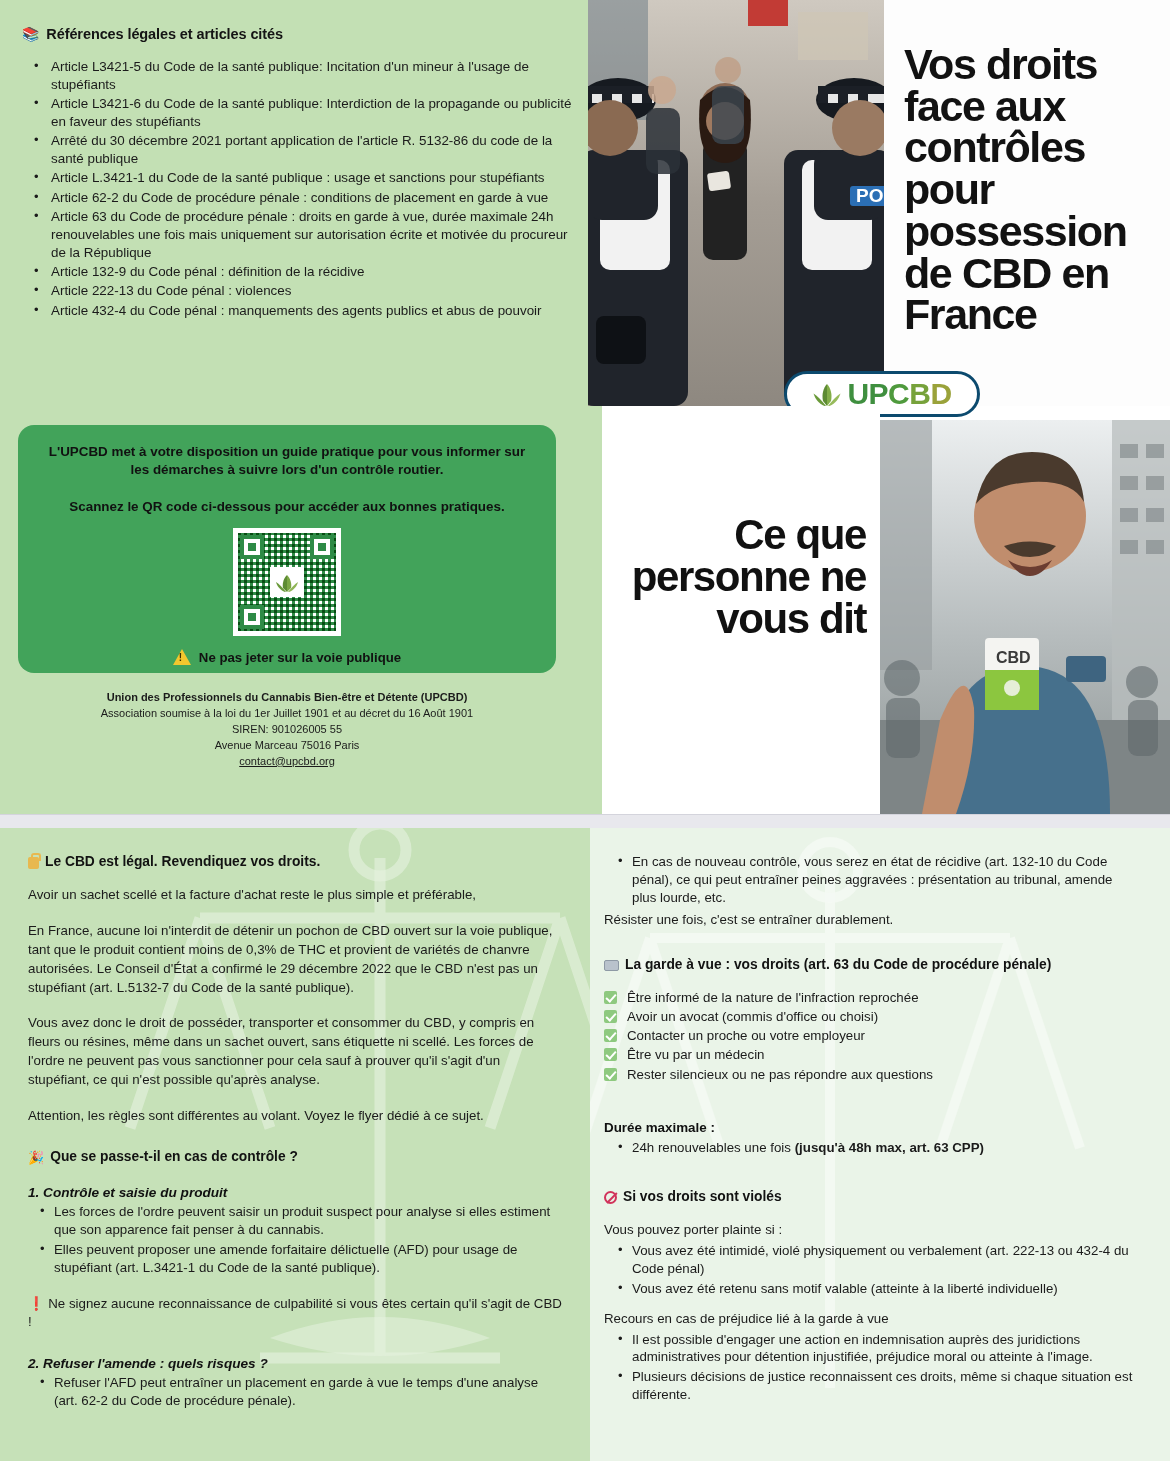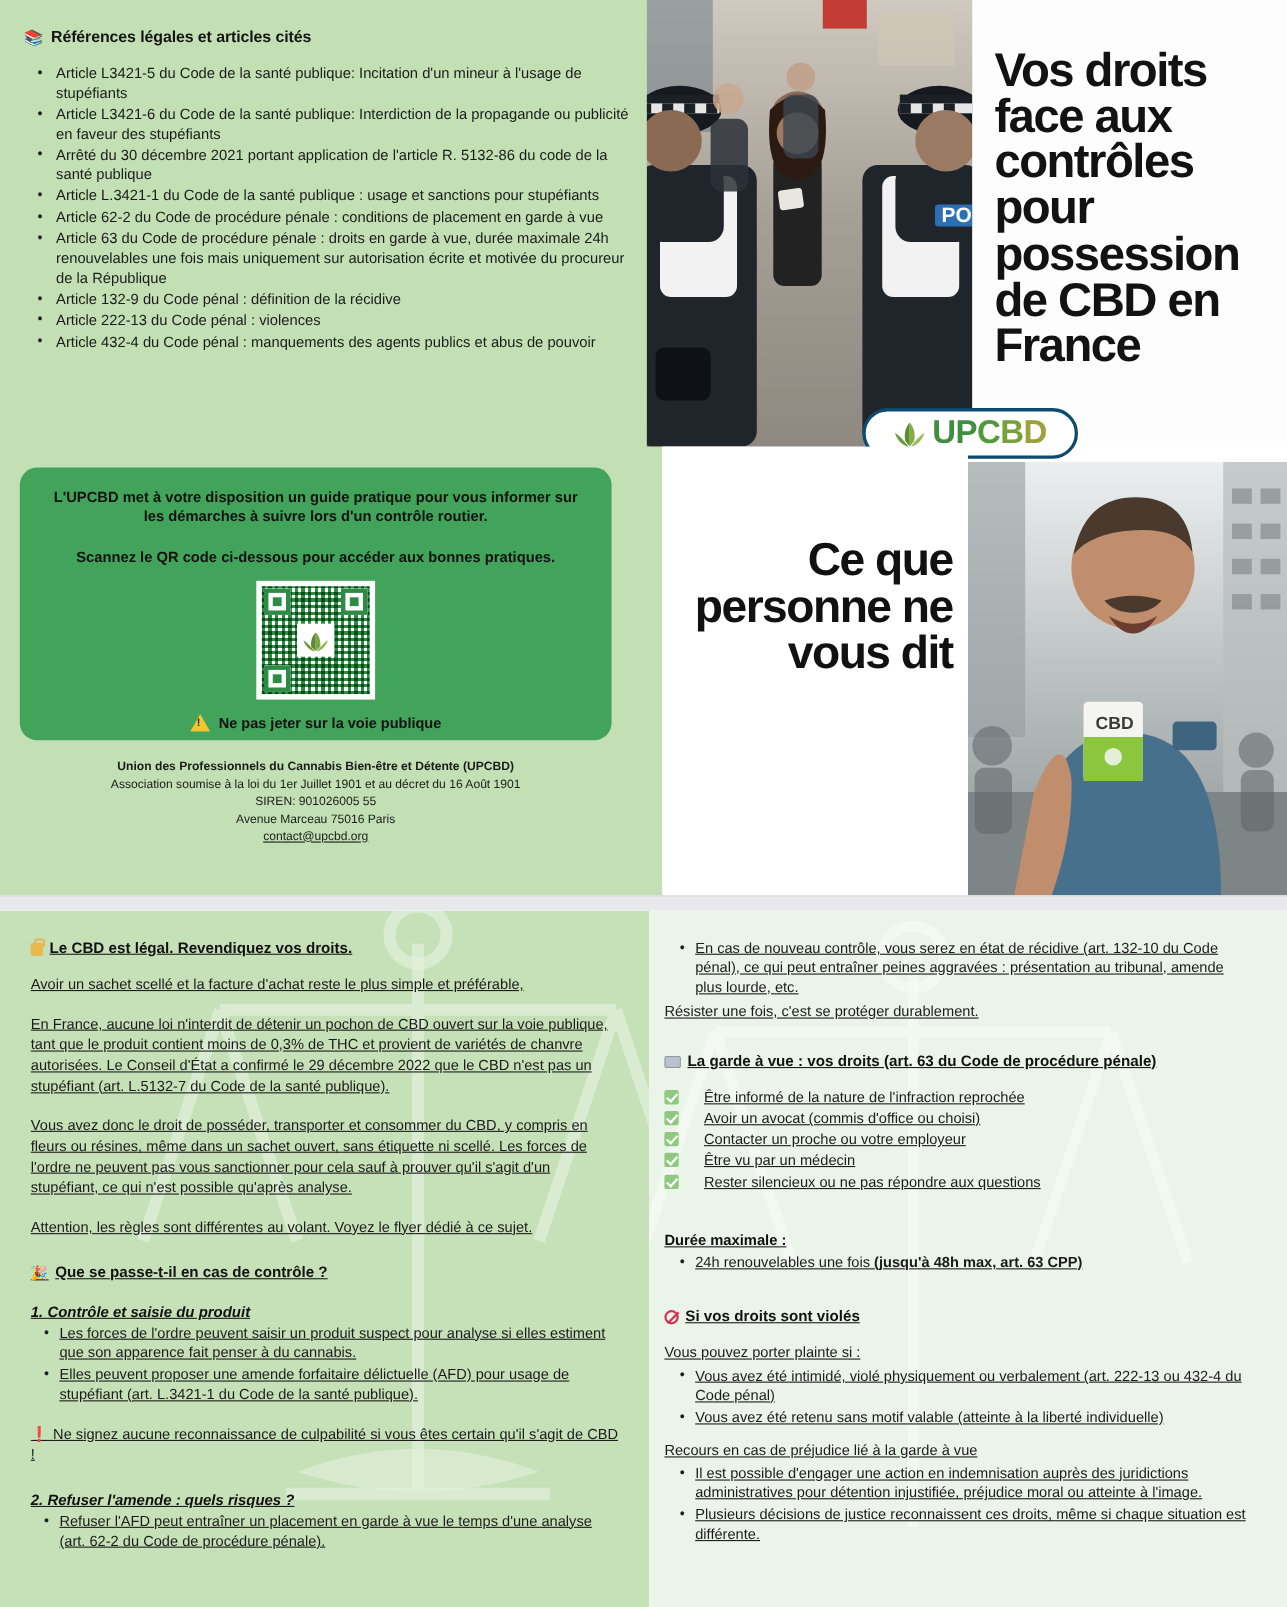--- a/index.html
+++ b/index.html
@@ -102,41 +102,41 @@
     background:#ffffff; border:3px solid #0c4a6e; border-radius:24px;
     display:flex; align-items:center; justify-content:center; gap:5px;
   }
   .logo-badge .lt {
     font-size:30px; font-weight:bold; letter-spacing:-0.5px; line-height:1;
   }
   .leaf-ico { width:30px; height:26px; }
 
   .p1-sub-box {
     position:absolute; left:602px; top:406px; width:278px; height:396px;
-    background:#ffffff; padding:82px 14px 0 0; text-align:right;
+    background:#ffffff; padding:108px 14px 0 0; text-align:right;
   }
   .p1-sub-box h2 {
     margin:0; font-size:42px; line-height:1.0; font-weight:bold; color:#111;
     letter-spacing:-1.4px;
   }
   .p1-photo-bot {
     position:absolute; left:880px; top:420px; width:290px; height:394px; overflow:hidden;
     background:linear-gradient(160deg,#cfd3d4 0%,#9fa6a8 40%,#78807f 100%);
   }
 
   
   .p2-left {
     position:absolute; left:0; top:0; width:590px; height:633px;
     background:#c6e1b8; overflow:hidden;
   }
   .p2-right {
     position:absolute; left:590px; top:0; width:580px; height:633px;
     background:#eaf4e8; overflow:hidden;
   }
-  .p2-inner { position:relative; z-index:2;text-decoration:underline; }
+  .p2-inner { position:relative; z-index:2; }
   .p2-left .p2-inner { padding:26px 26px 0 28px; }
   .p2-right .p2-inner { padding:22px 30px 0 14px; }
 
   .scales {
     position:absolute; pointer-events:none; opacity:0.55; z-index:1;
   }
   h3.sub {
     margin:0 0 0 0; font-size:13.8px; font-weight:bold; color:#121212;
     display:flex; align-items:flex-start; gap:6px;
   }
@@ -154,21 +154,21 @@
     content:"\2022"; position:absolute; left:-14px; top:-1px; font-size:13px;
   }
   ul.dots.r { padding-left:28px; }
   .alert-line {
     margin:18px 0 0 0; font-size:13.3px; line-height:1.4; color:#1b1b1b;
   }
   .alert-line .bang { color:#e8a33d; font-weight:bold; }
   .check-list { margin:16px 0 0 0; padding:0; list-style:none; }
   .check-list li {
     font-size:13.3px; line-height:1.45; color:#1b1b1b;
-    display:flex; align-items:flex-start; gap:23px;
+    display:flex; align-items:flex-start; gap:10px;
   }
   .chk {
     flex:0 0 auto; width:13px; height:13px; background:#8ec97f; border-radius:2px;
     position:relative; margin-top:3px;
   }
   .chk:after {
     content:""; position:absolute; left:3.5px; top:1px; width:4px; height:8px;
     border:solid #ffffff; border-width:0 2px 2px 0; transform:rotate(42deg);
   }
   .dm { margin:36px 0 0 0; font-size:13.4px; font-weight:bold; color:#111; }
@@ -437,21 +437,21 @@
         <path d="M120 130 L190 340 M120 130 L50 340"></path>
         <path d="M480 130 L550 340 M480 130 L410 340"></path>
       </g>
       <circle cx="300" cy="62" r="28" fill="none" stroke="#ffffff" stroke-width="10" opacity="0.75"></circle>
       <circle cx="300" cy="62" r="9" fill="#ffffff" opacity="0.6"></circle>
     </svg>
     <div class="p2-inner">
       <ul class="dots r">
         <li>En cas de nouveau contrôle, vous serez en état de récidive (art. 132-10 du Code pénal), ce qui peut entraîner peines aggravées : présentation au tribunal, amende plus lourde, etc.</li>
       </ul>
-      <p class="body" style="margin-top:4px">Résister une fois, c'est se protéger durablement.</p>
+      <p class="body" style="margin-top:4px">Résister une fois, c'est se entraîner durablement.</p>
 
       <h3 class="sub" style="margin-top:27px">
         <span class="idcard"></span>
         <span>La garde à vue : vos droits (art. 63 du Code de procédure pénale)</span>
       </h3>
 
       <ul class="check-list">
         <li>
             <span class="chk"></span>
             <span>Être informé de la nature de l'infraction reprochée</span>

